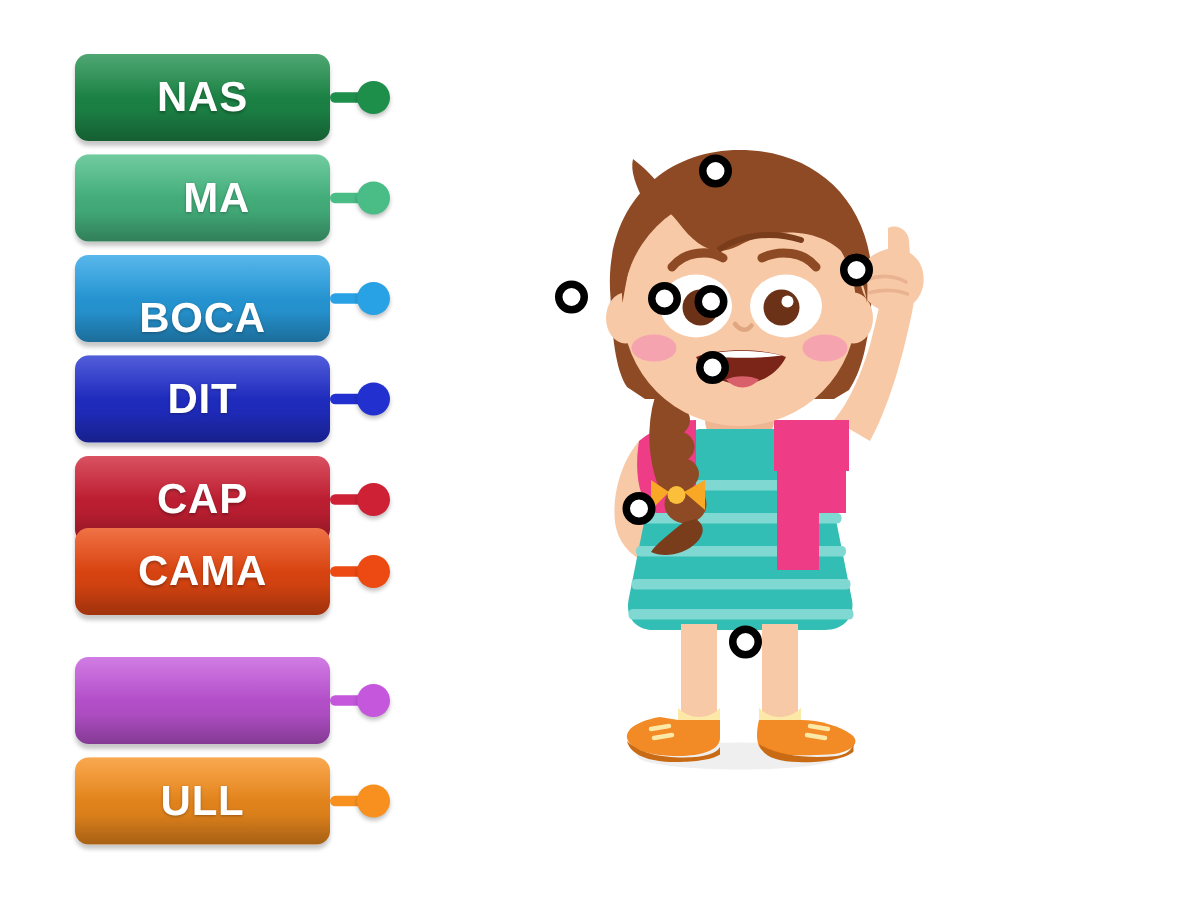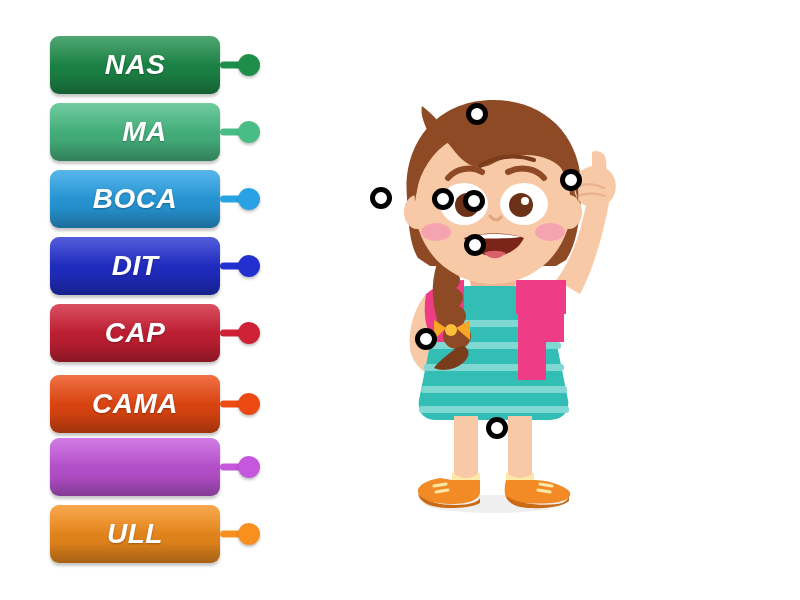--- a/index.html
+++ b/index.html
@@ -4,21 +4,21 @@
 <title>Labelled diagram</title>
 <style>
   html,body{margin:0;padding:0;}
   body{
     width:800px;height:600px;
     background:#ffffff;
     font-family:"Liberation Sans", sans-serif;
     overflow:hidden;
     position:relative;
   }
-  #stage{position:absolute;inset:0;font-style:italic;}
+  #stage{position:absolute;inset:0;}
 
   
   .chip-row{
     position:absolute;
     left:50px;
     height:58px;
     display:flex;
     align-items:center;
   }
   .chip{
@@ -103,21 +103,21 @@
       <div class="chip-row" style="top: 103px;">
         <div class="chip" style="background: linear-gradient(rgb(73, 189, 133) 0%, rgb(60, 155, 109) 100%); padding-left: 19px;">
           <div class="gloss"></div>
           <div class="shade"></div>
           <span class="chip-label">MA</span>
         </div>
         <div class="stem" style="background: rgb(73, 189, 133);"></div>
         <div class="knob" style="background: rgb(73, 189, 133);"></div>
       </div>
       <div class="chip-row" style="top: 170px;">
-        <div class="chip" style="background: linear-gradient(rgb(41, 162, 229) 0%, rgb(34, 133, 188) 100%);">
+        <div class="chip" style="background: linear-gradient(rgb(41, 162, 229) 0%, rgb(34, 133, 188) 100%); align-items: flex-end;">
           <div class="gloss"></div>
           <div class="shade"></div>
           <span class="chip-label">BOCA</span>
         </div>
         <div class="stem" style="background: rgb(41, 162, 229);"></div>
         <div class="knob" style="background: rgb(41, 162, 229);"></div>
       </div>
       <div class="chip-row" style="top: 237px; border-radius: 22px;">
         <div class="chip" style="background: linear-gradient(rgb(34, 48, 207) 0%, rgb(28, 39, 170) 100%);">
           <div class="gloss"></div>
@@ -129,21 +129,21 @@
       </div>
       <div class="chip-row" style="top: 304px;">
         <div class="chip" style="background: linear-gradient(rgb(206, 33, 54) 0%, rgb(169, 27, 44) 100%);">
           <div class="gloss"></div>
           <div class="shade"></div>
           <span class="chip-label">CAP</span>
         </div>
         <div class="stem" style="background: rgb(206, 33, 54);"></div>
         <div class="knob" style="background: rgb(206, 33, 54);"></div>
       </div>
-      <div class="chip-row" style="top: 375px;">
+      <div class="chip-row" style="top: 352px;">
         <div class="chip" style="background: linear-gradient(rgb(236, 74, 18) 0%, rgb(194, 61, 15) 100%);">
           <div class="gloss"></div>
           <div class="shade"></div>
           <span class="chip-label">CAMA</span>
         </div>
         <div class="stem" style="background: rgb(236, 74, 18);"></div>
         <div class="knob" style="background: rgb(236, 74, 18);"></div>
       </div>
       <div class="chip-row" style="top: 438px;">
         <div class="chip" style="background: linear-gradient(rgb(196, 87, 220) 0%, rgb(161, 71, 180) 100%);">

